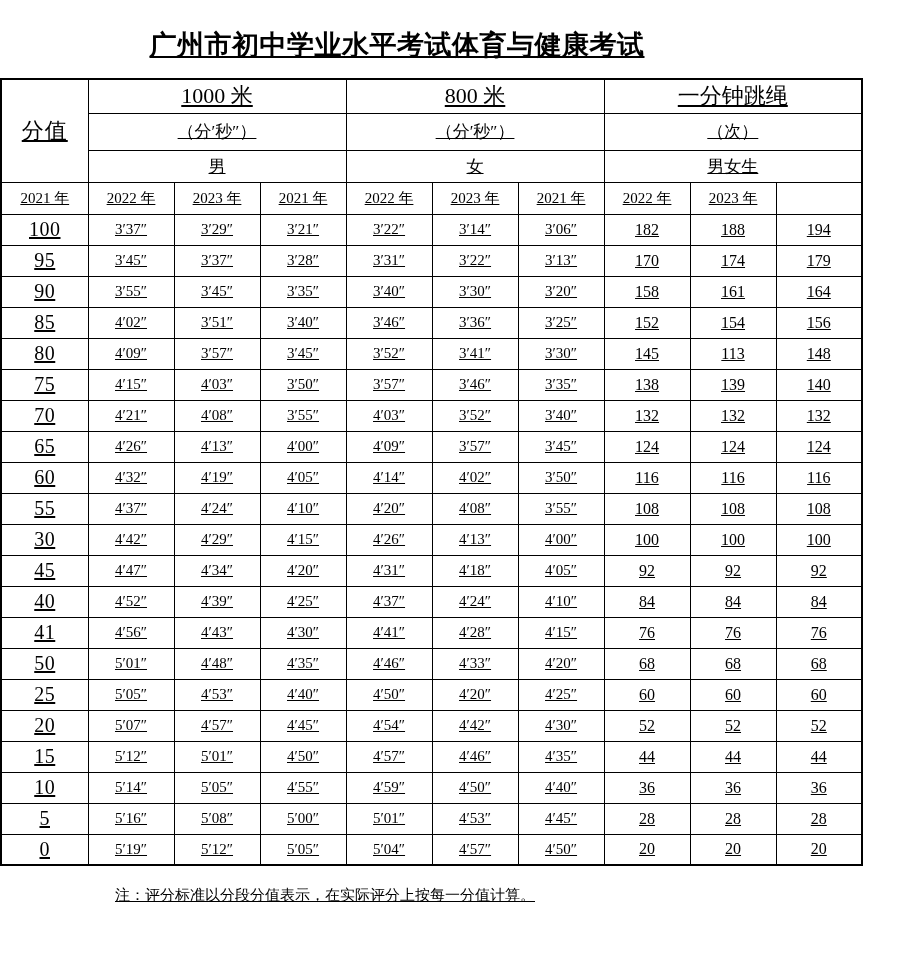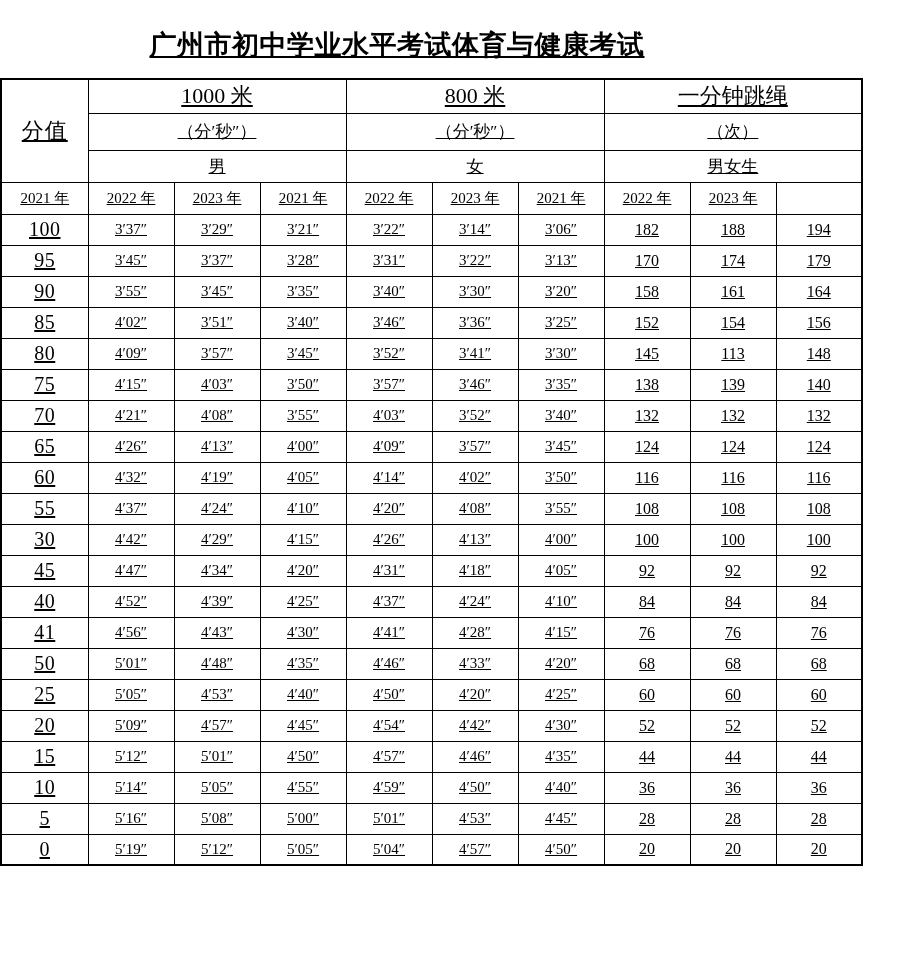--- a/index.html
+++ b/index.html
@@ -356,21 +356,21 @@
             <td class="data-cell">4′40″</td>
             <td class="data-cell">4′50″</td>
             <td class="data-cell">4′20″</td>
             <td class="data-cell">4′25″</td>
             <td class="data-cell count-cell">60</td>
             <td class="data-cell count-cell">60</td>
             <td class="data-cell count-cell">60</td>
           </tr>
           <tr>
             <td class="score-cell">20</td>
-            <td class="data-cell">5′09″</td>
+            <td class="data-cell">5′07″</td>
             <td class="data-cell">4′57″</td>
             <td class="data-cell">4′45″</td>
             <td class="data-cell">4′54″</td>
             <td class="data-cell">4′42″</td>
             <td class="data-cell">4′30″</td>
             <td class="data-cell count-cell">52</td>
             <td class="data-cell count-cell">52</td>
             <td class="data-cell count-cell">52</td>
           </tr>
           <tr>
@@ -418,14 +418,15 @@
             <td class="data-cell">4′57″</td>
             <td class="data-cell">4′50″</td>
             <td class="data-cell count-cell">20</td>
             <td class="data-cell count-cell">20</td>
             <td class="data-cell count-cell">20</td>
           </tr>
         </tbody>
     </table>
   </div>
 
+  <div class="footnote">注：评分标准以分段分值表示，在实际评分上按每一分值计算。</div>
 
 </div>
 
 </body></html>

